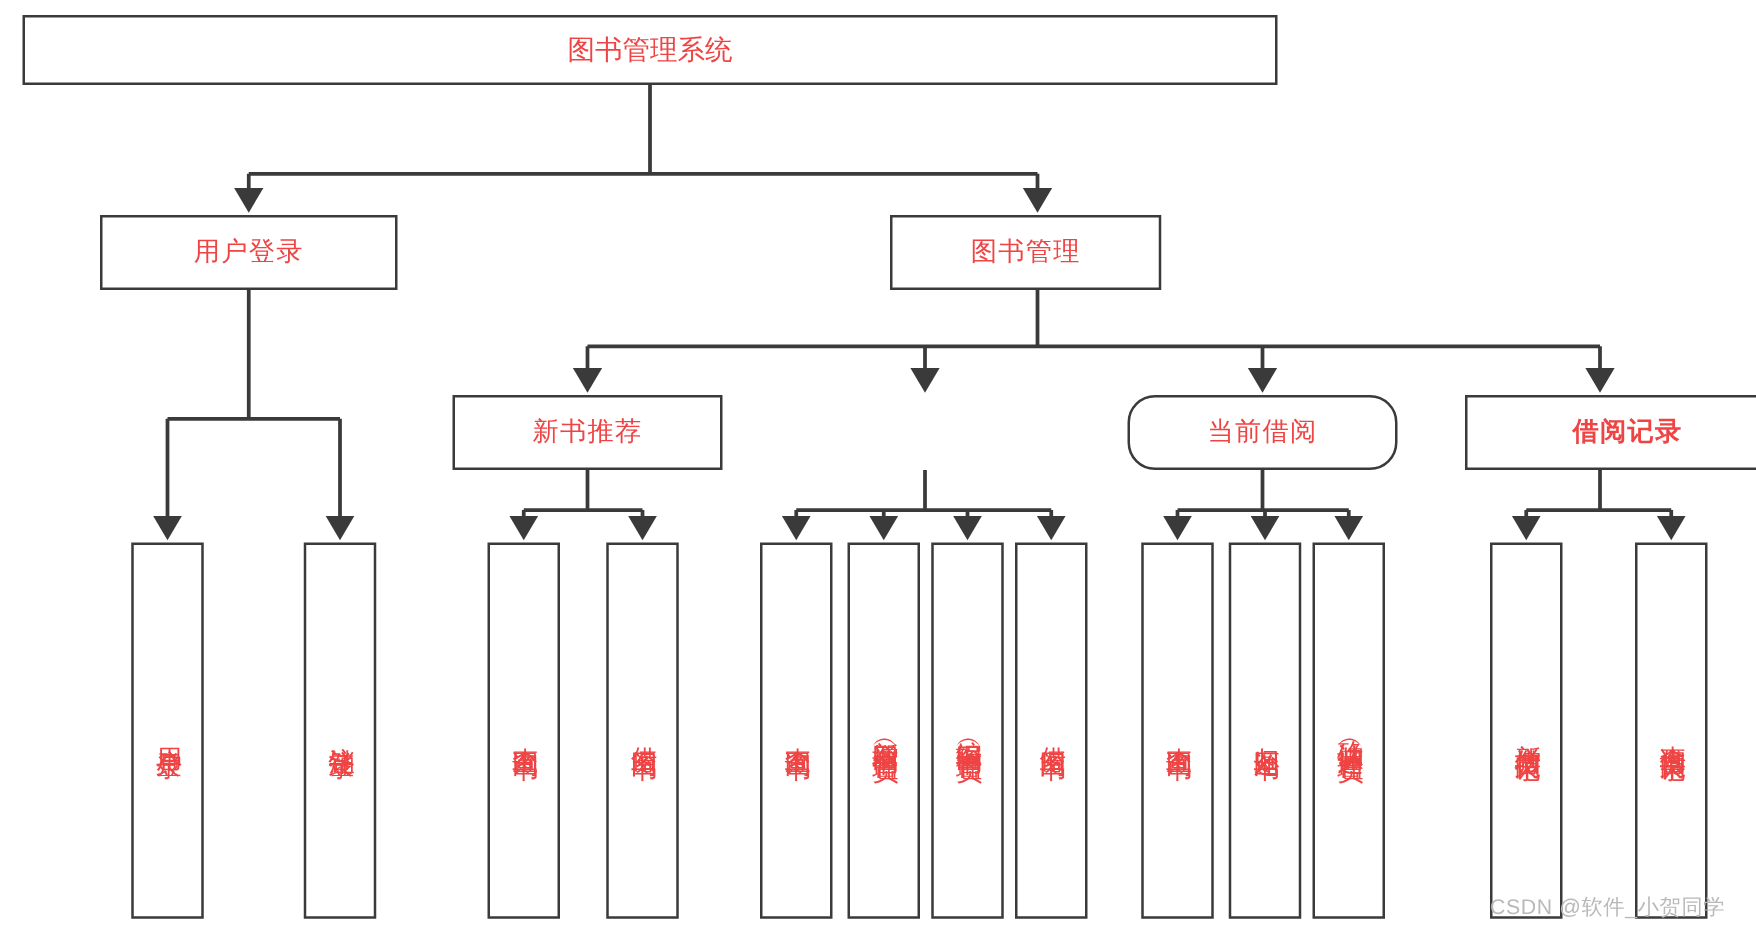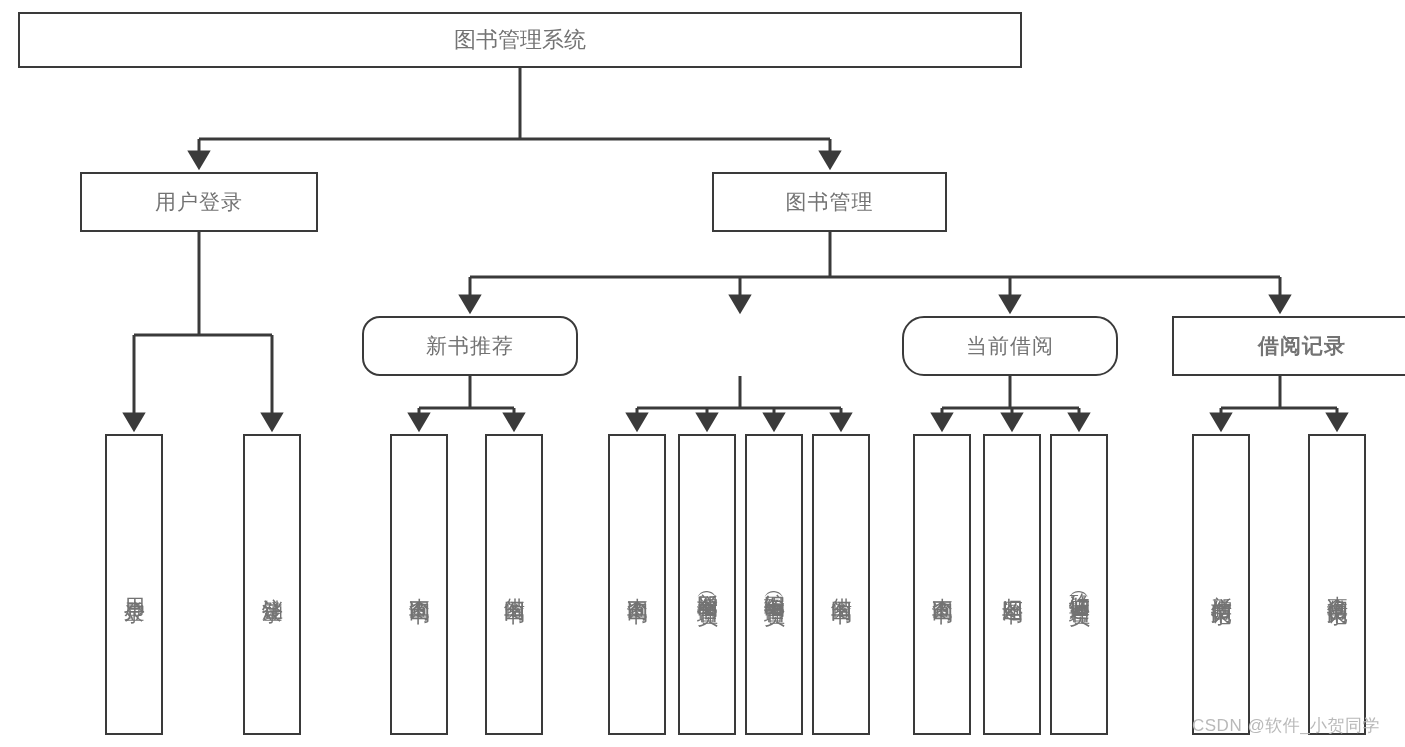--- a/index.html
+++ b/index.html
@@ -27,21 +27,21 @@
     pointer-events: none;
   }
   .node {
     position: absolute;
     box-sizing: border-box;
     background: #ffffff;
     border: 2.5px solid #3a3a3a;
     display: flex;
     align-items: center;
     justify-content: center;
-    color: #737373;
+    color: #ef4444;
     text-align: center;
   }
   .node.h {
     font-size: 21px;
     letter-spacing: 1px;
     line-height: 1.2;
   }
   .node.root {
     font-size: 22px;
   }
@@ -125,25 +125,25 @@
     </g>
   </svg>
 
   <div class="node root" id="n-root" style="left: 18px; top: 12px; width: 1004px; height: 56px;">
     <span>图书管理系统</span>
   </div>
 
   <div class="node h" id="n-l1-0" style="left: 80px; top: 172px; width: 238px; height: 60px;">
     <span>用户登录</span>
   </div>
-  <div class="node h" id="n-l1-1" style="left: 712px; top: 172px; width: 235px; height: 60px;">
+  <div class="node h" id="n-l1-1" style="left: 712px; top: 172px; width: 217px; height: 60px; font-family: Liberation Serif, serif;">
     <span>图书管理</span>
   </div>
 
-  <div class="node h" id="n-l2-0" style="left: 362px; top: 316px; width: 216px; height: 60px; border-radius: 18px;">
+  <div class="node h" id="n-l2-0" style="left: 362px; top: 316px; width: 216px; height: 60px;">
     <span>新书推荐</span>
   </div>
   <div class="node h" id="n-l2-2" style="left: 902px; top: 316px; width: 216px; height: 60px; border-radius: 22px;">
     <span>当前借阅</span>
   </div>
   <div class="node h" id="n-l2-3" style="left: 1172px; top: 316px; width: 260px; height: 60px; font-weight: bold;">
     <span>借阅记录</span>
   </div>
 
   <div class="node leaf" id="n-lf-0" style="left: 105px; top: 434px; width: 58px; height: 301px;">

